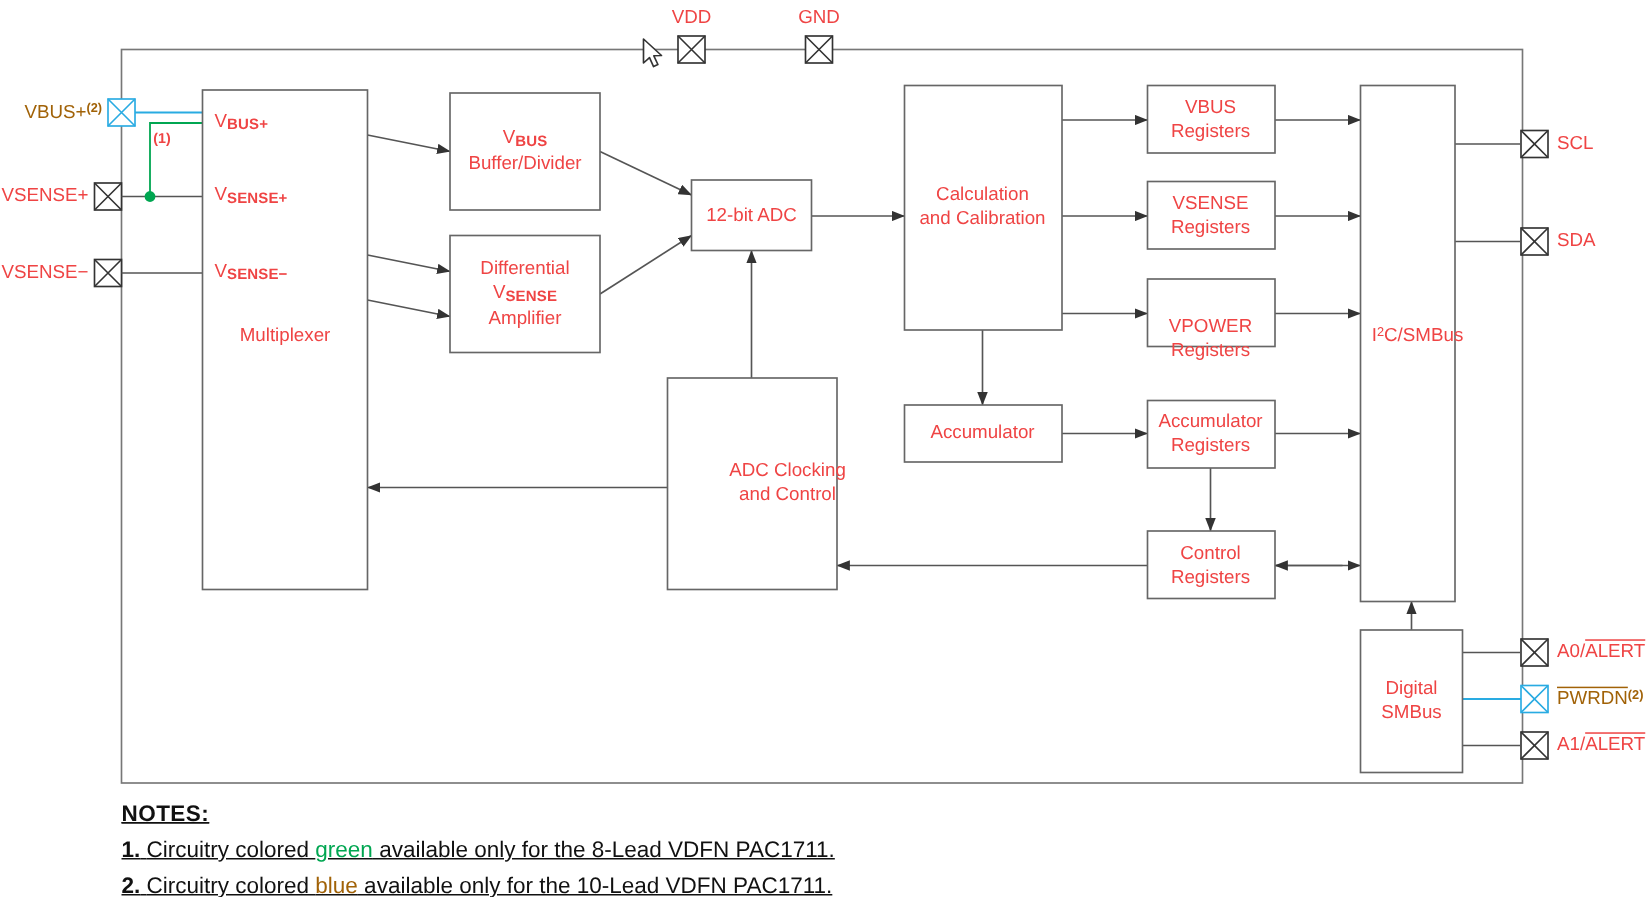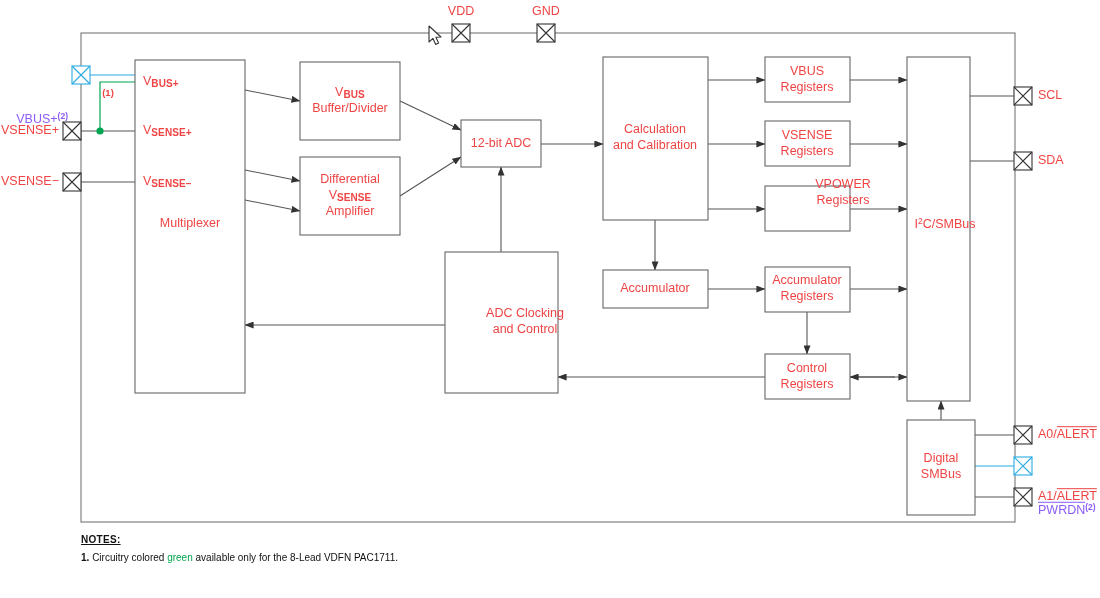--- a/index.html
+++ b/index.html
@@ -6,23 +6,23 @@
   body{width:1100px;height:598px;position:relative;overflow:hidden;
        font-family:"Liberation Sans","DejaVu Sans",sans-serif;color:#000;}
   #diagram{position:absolute;left:0;top:0;width:1100px;height:598px;}
   .lbl{position:absolute;font-size:12.5px;line-height:1.25;color:#ef4444;white-space:nowrap;}
   .lbl.ctr{text-align:center;transform:translate(-50%,-50%);}
   .lbl.lft{transform:translateY(-50%);}
   .lbl.rgt{transform:translate(-100%,-50%);}
   .sub{font-size:10px;vertical-align:-0.18em;letter-spacing:0.1px;font-weight:bold;}
   .sup{font-size:8.5px;vertical-align:0.45em;font-weight:bold;}
   .ovl{text-decoration:overline;}
-  .blue{color:#8b5cf6;margin-top:44px;}
+  .blue{color:#a16207;}
   .green{color:#00A651;}
-  .notes{position:absolute;left:81px;top:534px;font-size:10px;color:#111;}
+  .notes{position:absolute;left:81px;top:534px;font-size:15px;color:#111;text-decoration:underline;}
   .notes-title{font-weight:bold;text-decoration:underline;letter-spacing:0.3px;}
   .note-row{margin-top:7px;}
   .note-num{font-weight:bold;}
 </style>
 </head>
 <body>
 
 <svg id="diagram" viewBox="0 0 1100 598" xmlns="http://www.w3.org/2000/svg">
   <defs>
     <marker id="arw" markerWidth="9" markerHeight="7" refX="8.6" refY="3.5" orient="auto" markerUnits="userSpaceOnUse">
@@ -210,21 +210,21 @@
 <div class="lbl ctr" style="left:655px;top:138px;">
   <span>Calculation</span><br><span>and Calibration</span></div>
 
 <div class="lbl ctr" style="left:655px;top:289px;">
   <span>Accumulator</span></div>
 
 <div class="lbl ctr" style="left:807px;top:80px;">
   <span>VBUS</span><br><span>Registers</span></div>
 <div class="lbl ctr" style="left:807px;top:144px;">
   <span>VSENSE</span><br><span>Registers</span></div>
-<div class="lbl ctr" style="left:807px;top:193px;margin-left:36px;">
+<div class="lbl ctr" style="left:807px;top:226px;">
   <span>VPOWER</span><br><span>Registers</span></div>
 <div class="lbl ctr" style="left:807px;top:289px;">
   <span>Accumulator</span><br><span>Registers</span></div>
 <div class="lbl ctr" style="left:807px;top:377px;">
   <span>Control</span><br><span>Registers</span></div>
 
 <div class="lbl ctr" style="left:939px;top:224px;padding-left:12px;">
   I<span class="sup" style="font-weight:normal;">2</span>C/SMBus</div>
 
 <div class="lbl ctr" style="left:941px;top:467px;">
@@ -232,13 +232,17 @@
 
 <div class="lbl ctr" style="left:108px;top:93px;font-size:9.5px;font-weight:bold;">
   <span>(1)</span></div>
 
 <div class="notes">
   <div class="notes-title">NOTES:</div>
   <div class="note-row">
     <span class="note-num">1.</span>
     <span>Circuitry colored </span><span class="green">green</span><span> available only for the 8-Lead VDFN PAC1711.</span>
   </div>
+  <div class="note-row">
+    <span class="note-num">2.</span>
+    <span>Circuitry colored </span><span class="blue">blue</span><span> available only for the 10-Lead VDFN PAC1711.</span>
+  </div>
 </div>
 
 </body></html>

